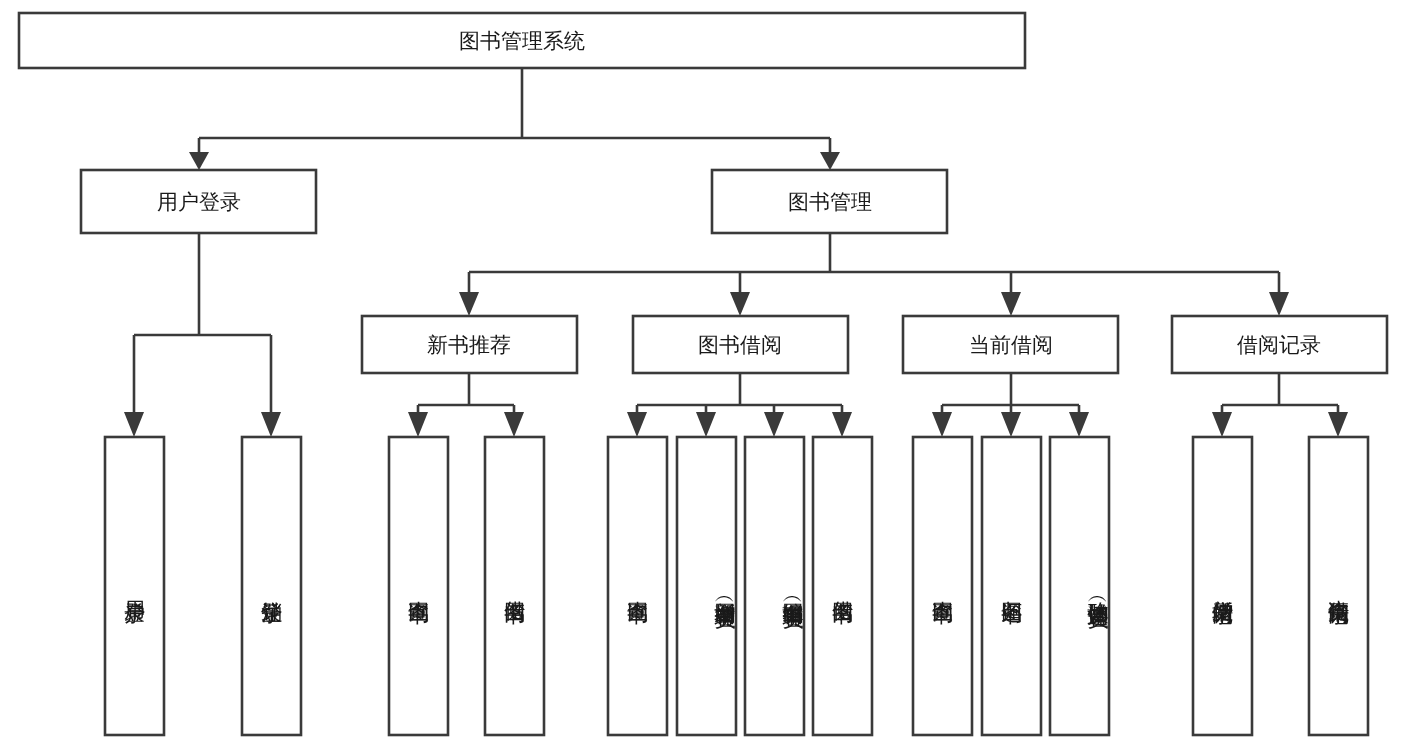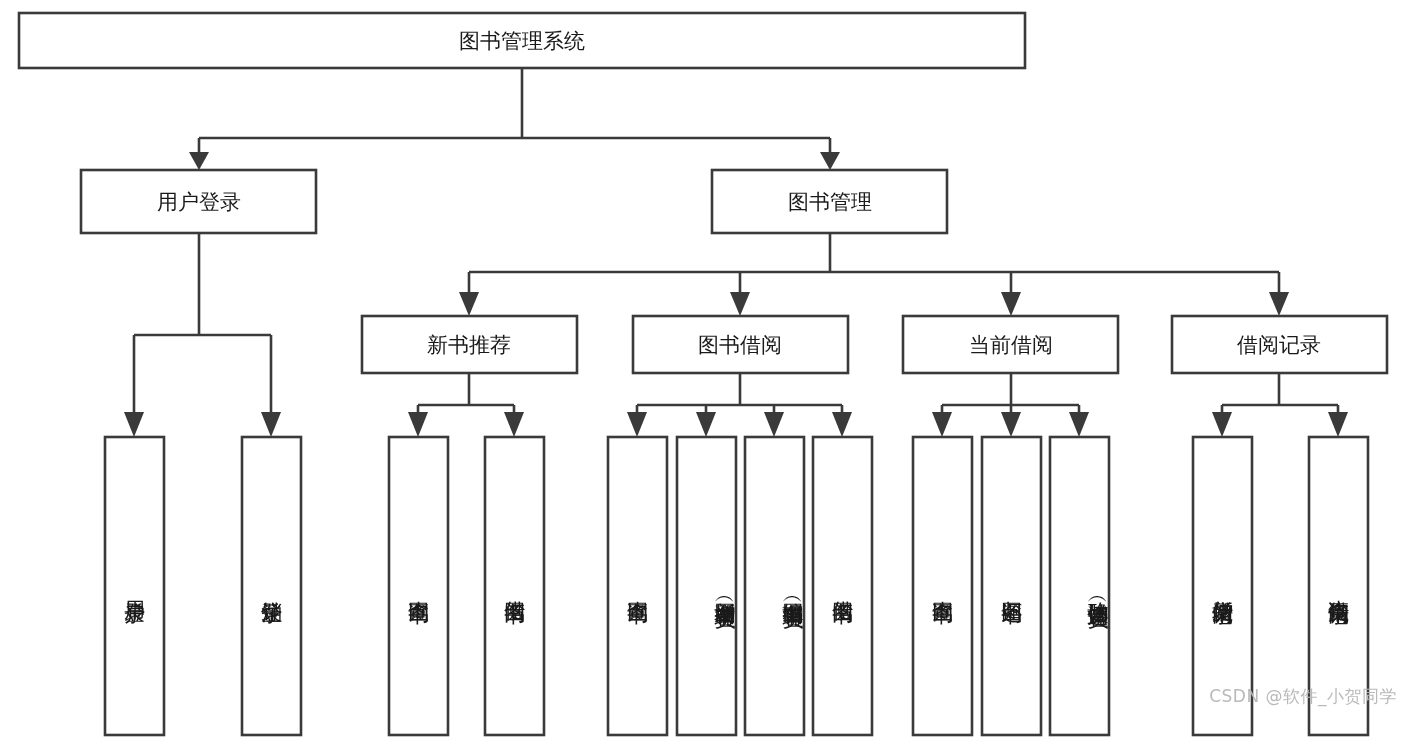--- a/index.html
+++ b/index.html
@@ -215,15 +215,14 @@
   <div class="leaf-label-wrap" style="left:745px; top:437px; width:59px; height:298px; align-items:flex-start; padding-top:6px; box-sizing:border-box;">编辑图书（管理员）</div>
   <div class="leaf-label-wrap" style="left:813px; top:437px; width:59px; height:298px;">借阅图书</div>
 
   <div class="leaf-label-wrap" style="left:913px; top:437px; width:59px; height:298px;">查询图书</div>
   <div class="leaf-label-wrap" style="left:982px; top:437px; width:59px; height:298px;">归还图书</div>
   <div class="leaf-label-wrap" style="left:1050px; top:437px; width:59px; height:298px; align-items:flex-start; padding-top:6px; box-sizing:border-box;">确认归还（管理员）</div>
 
   <div class="leaf-label-wrap" style="left:1193px; top:437px; width:59px; height:298px;">新增借阅记录</div>
   <div class="leaf-label-wrap" style="left:1309px; top:437px; width:59px; height:298px;">查询借阅记录</div>
 
-  <div class="watermark">CSDN @软件_小贺同学</div>
 
 </div>
 
 </body></html>

